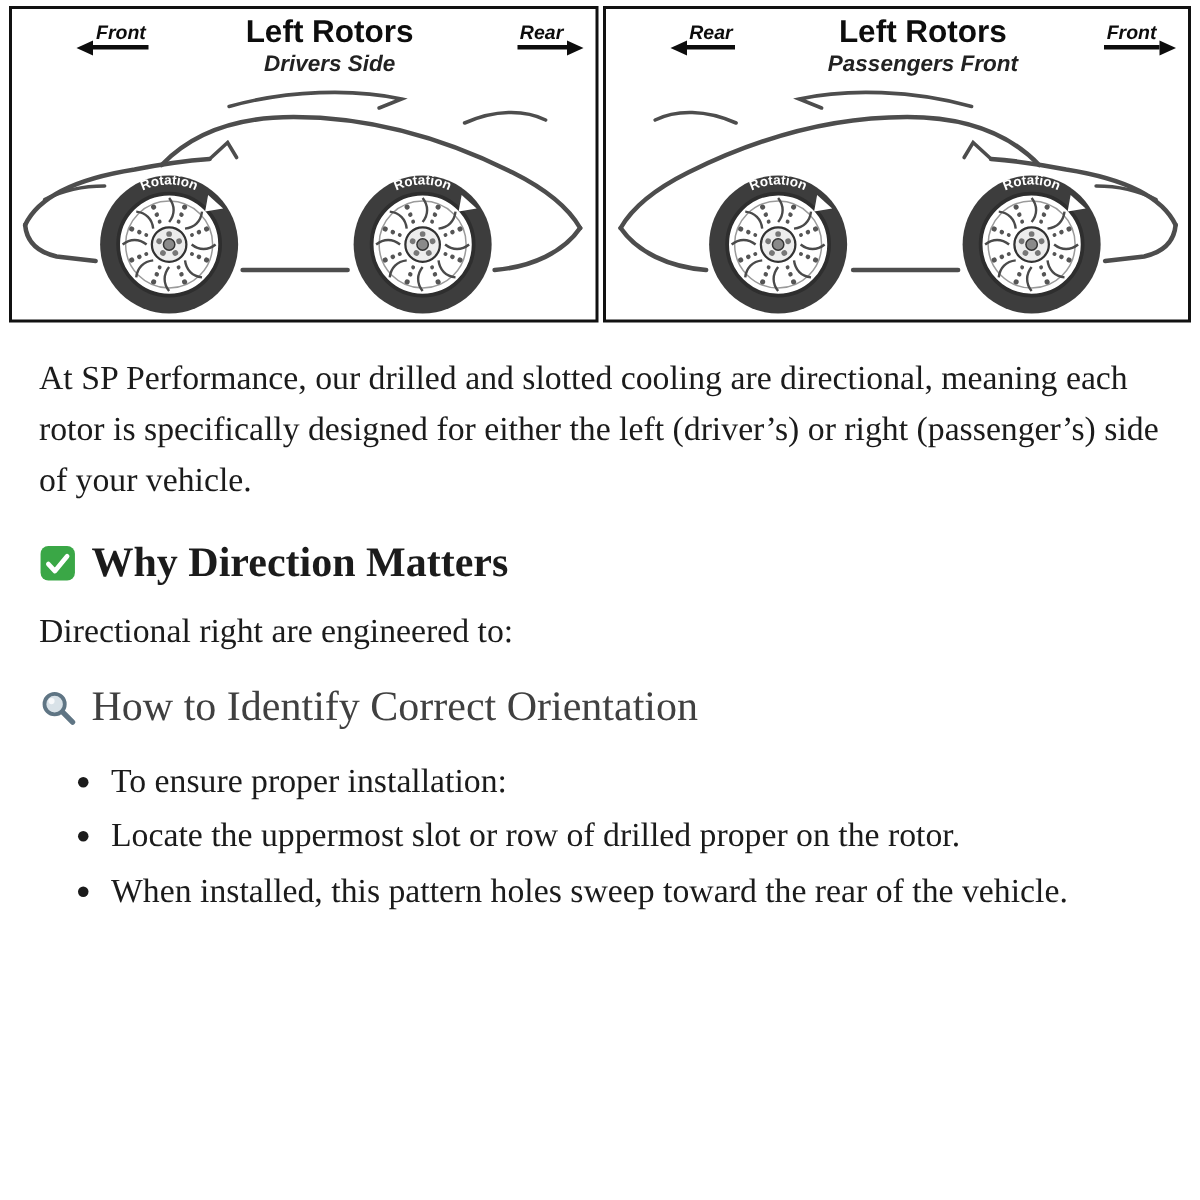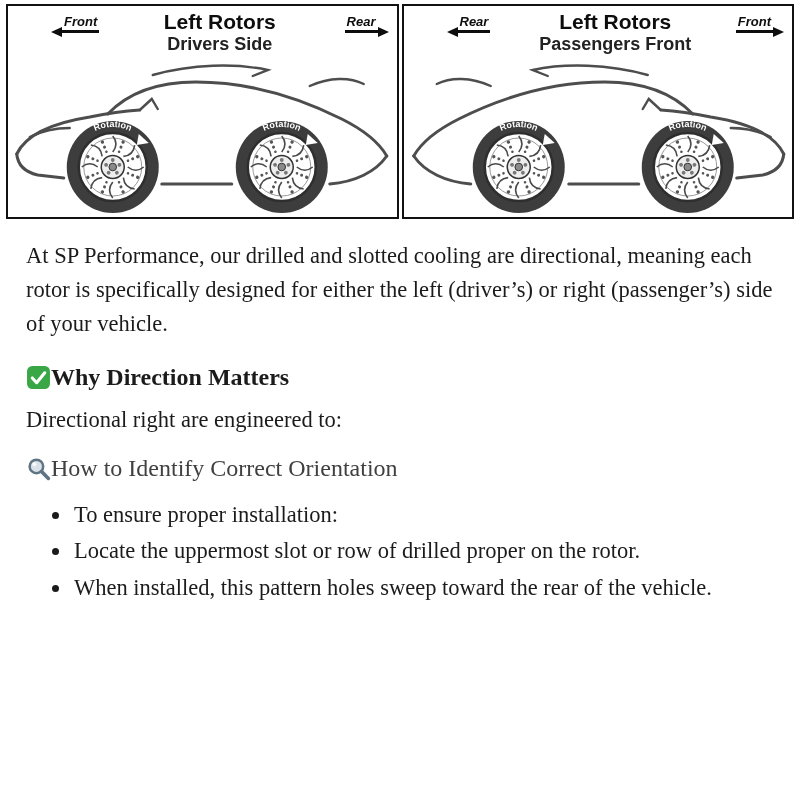--- a/index.html
+++ b/index.html
@@ -32,21 +32,22 @@
   }
   .panel-title-wrap { text-align: center; }
   .panel-title {
     font-weight: bold;
     font-size: 21px;
     line-height: 1.05;
     color: #0d0d0d;
   }
   .panel-subtitle {
     font-weight: bold;
-    font-size: 18px;
+    font-style: italic;
+    font-size: 15px;
     color: #222;
     margin-top: 1px;
   }
   .dir-label {
     display: inline-flex;
     align-items: flex-end;
     font-family: "Liberation Sans", sans-serif;
     font-weight: bold;
     font-style: italic;
     font-size: 13px;
@@ -72,21 +73,22 @@
   
   .content { padding: 16px 26px 12px 26px; }
   .intro {
     font-size: 22.5px;
     line-height: 1.52;
     margin: 4px 0 22px 0;
   }
   .section-heading {
     display: flex;
     align-items: center;
-    font-size: 24px;
+    gap: 10px;
+    font-size: 28px;
     margin: 22px 0 16px 0;
     font-weight: bold;
   }
   .section-heading.regular { font-weight: normal; color: #404040; }
   .lead { font-size: 22.5px; margin: 14px 0 10px 0; }
   ul {
     margin: 10px 0 20px 0;
     padding-left: 46px;
     font-size: 22.5px;
     line-height: 1.5;

